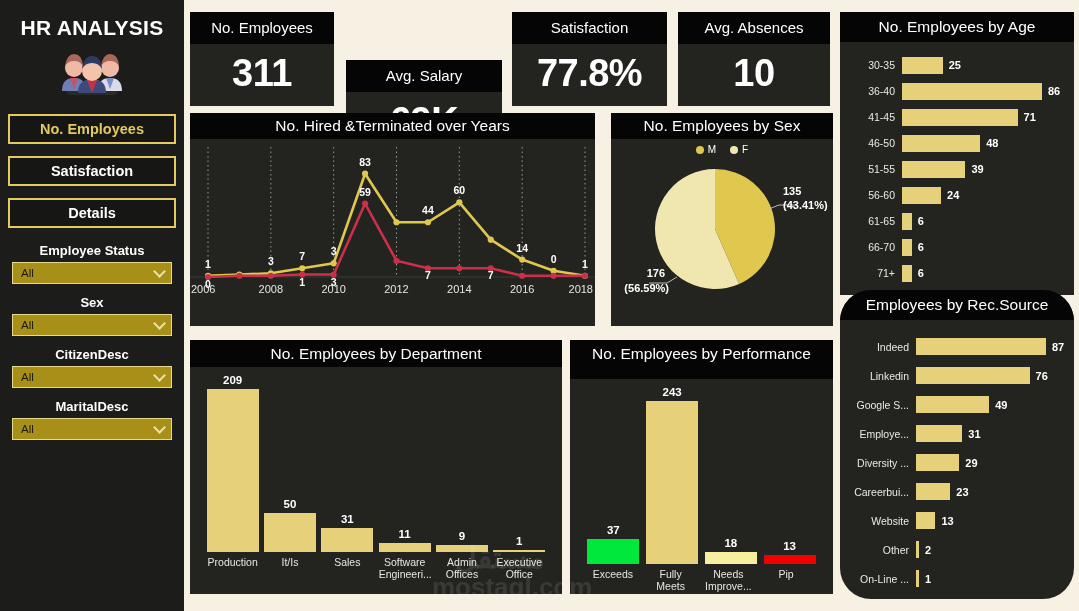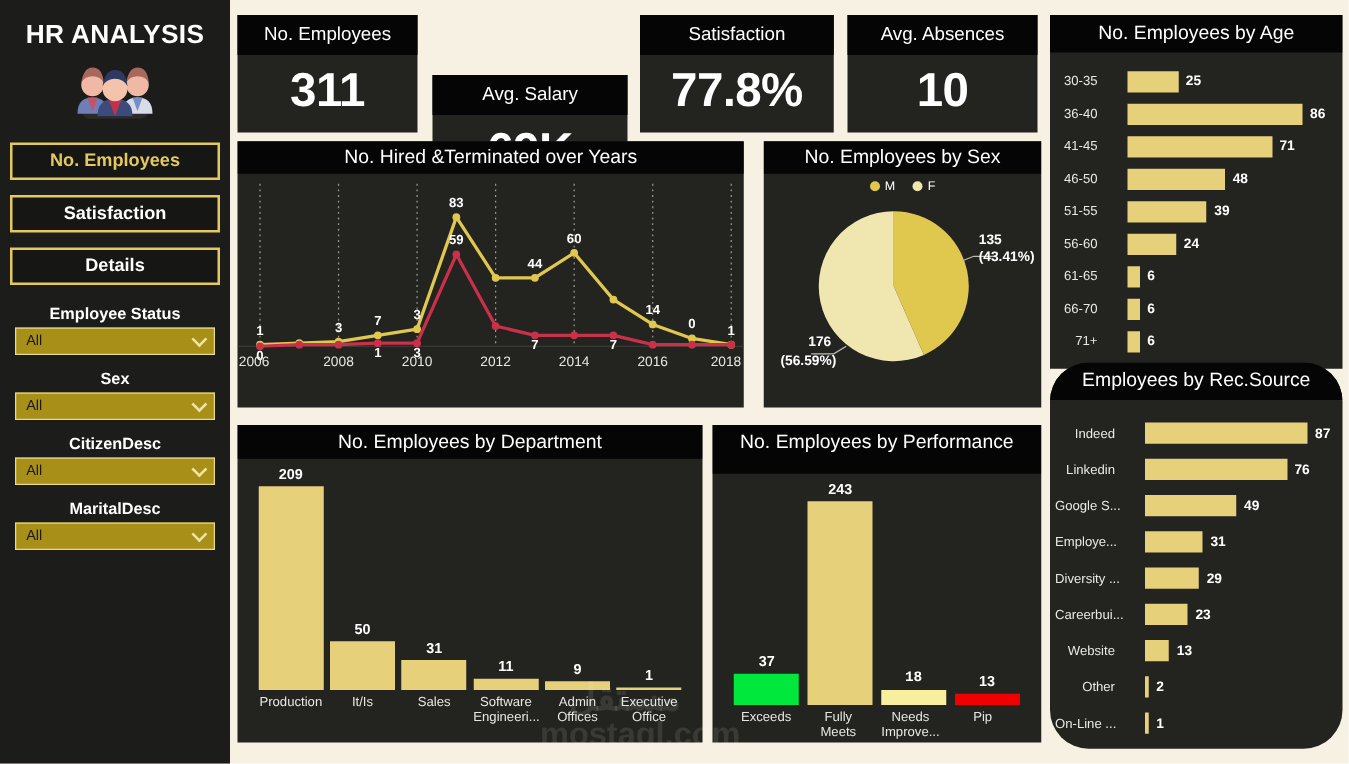--- a/index.html
+++ b/index.html
@@ -113,21 +113,21 @@
     padding-top:5px; font-size:10px; color:#ffffff;
   }
   .legend span.dot {
     display:inline-block; width:8px; height:8px; border-radius:50%;
     margin-right:4px; vertical-align:middle;
   }
 
   
   .hbar-row { display:flex; align-items:center; height: 24px; }
   .hbar-label {
-    width: 62px; text-align:right; padding-right:24px;
+    width: 62px; text-align:right; padding-right:7px;
     color:#e8e8e4; font-size:10.5px; white-space:nowrap;
   }
   .hbar-track { flex:1; display:flex; align-items:center; }
   .hbar-fill { height: 17px; background:#e6d07a; }
   .hbar-val {
     color:#ffffff; font-size:11px; font-weight:bold;
     margin-left:6px; white-space:nowrap;
   }
 
   
@@ -526,21 +526,21 @@
     <div class="panel-body" style="height:227px;">
       <div class="vcol-area" id="perf-cols" style="height:185px; padding:6px 14px 0 14px;">
           <div class="vcol" style="width: 52px;">
             <div class="vcol-val">37</div>
             <div class="vcol-bar" style="height: 24.8189px; background: rgb(0, 232, 60);"></div>
           </div>
           <div class="vcol" style="width: 52px;">
             <div class="vcol-val">243</div>
             <div class="vcol-bar" style="height: 163px; background: rgb(230, 208, 122);"></div>
           </div>
-          <div class="vcol" style="width: 52px; font-family: Liberation Mono, monospace;">
+          <div class="vcol" style="width: 52px;">
             <div class="vcol-val">18</div>
             <div class="vcol-bar" style="height: 12.0741px; background: rgb(247, 239, 157);"></div>
           </div>
           <div class="vcol" style="width: 52px;">
             <div class="vcol-val">13</div>
             <div class="vcol-bar" style="height: 8.72016px; background: rgb(240, 0, 0);"></div>
           </div>
         </div>
       <div class="vcol-labels" id="perf-labels" style="padding:4px 18px 0 14px;">
           <div style="width: 52px;">

